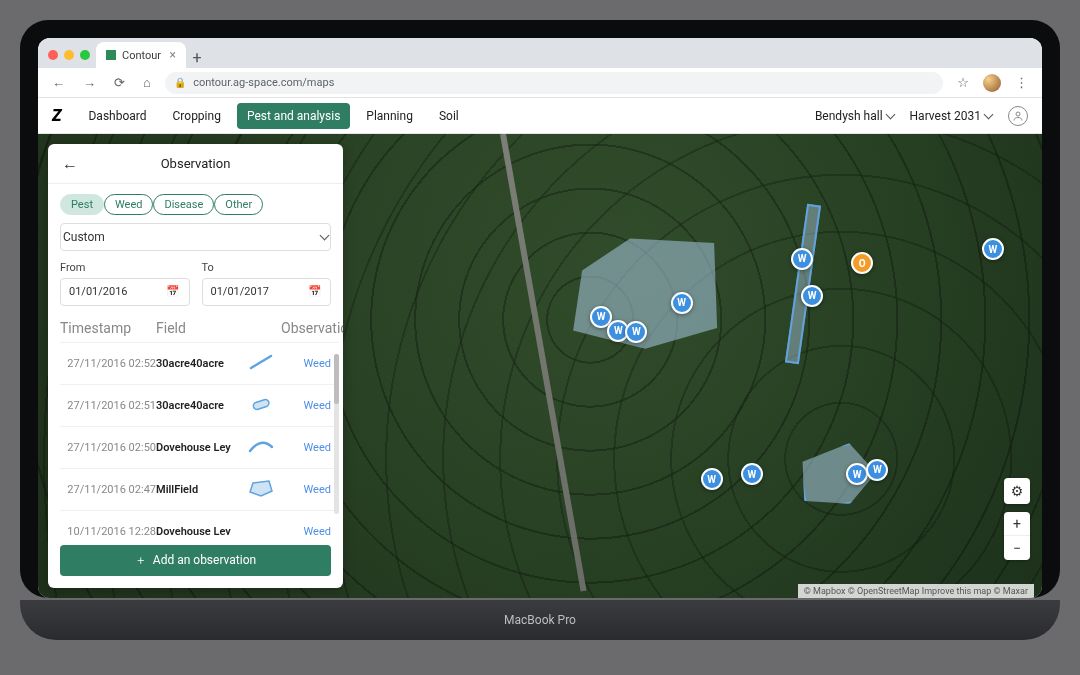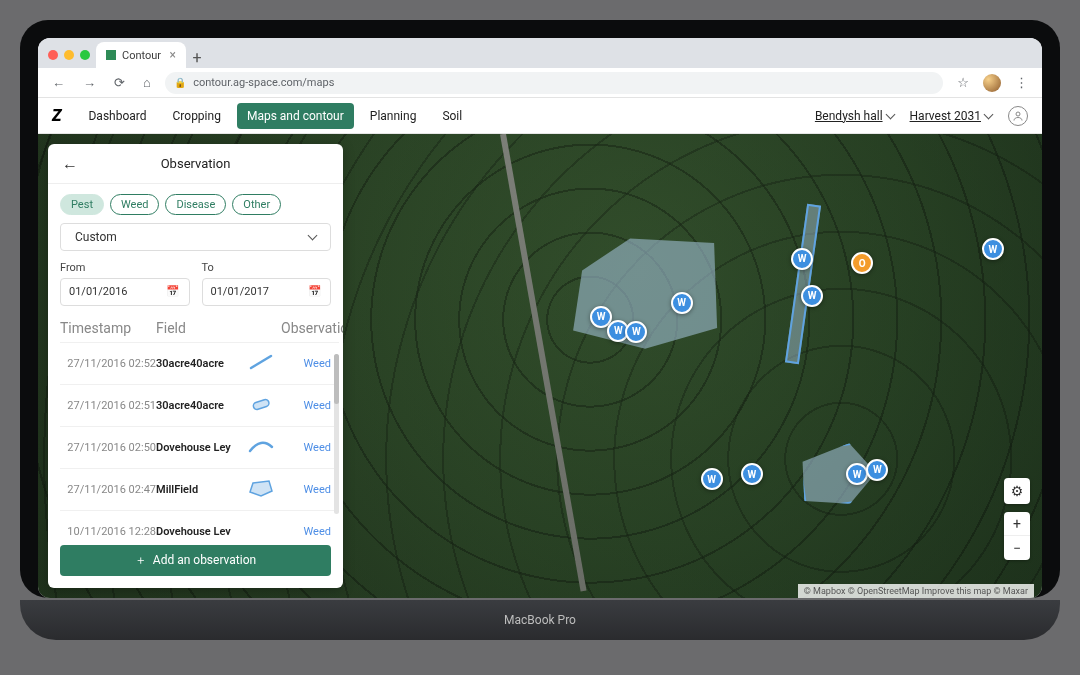--- a/index.html
+++ b/index.html
@@ -22,44 +22,44 @@
   .url { flex:1; background:#f1f3f4; border-radius:14px; height:22px; display:flex; align-items:center; padding:0 10px; font-size:11px; color:#5f6368; gap:6px;}
   .url .lock{font-size:10px;}
   .avatar{width:18px;height:18px;border-radius:50%; background:radial-gradient(circle at 30% 30%, #f7d08a, #8d5a2b);}
   
   .app-header { height:36px; background:#fff; border-bottom:1px solid #e6e6e6; display:flex; align-items:center; padding:0 14px; gap:18px;}
   .logo { font-weight:900; font-style:italic; font-size:16px; letter-spacing:-1px;}
   .nav { display:flex; gap:6px; }
   .nav-item { font-size:12px; color:#222; padding:6px 10px; border-radius:4px; cursor:pointer;}
   .nav-item.active { background:#2f7d62; color:#fff; }
   .header-right { margin-left:auto; display:flex; align-items:center; gap:16px; font-size:12px; color:#222;}
-  .header-right .sel{display:flex;align-items:center;gap:4px;cursor:pointer;text-decoration:underline;}
+  .header-right .sel{display:flex;align-items:center;gap:4px;cursor:pointer;}
   .user-circle{width:20px;height:20px;border-radius:50%; border:1.5px solid #888; display:flex;align-items:center;justify-content:center;}
   .user-circle svg{width:12px;height:12px;stroke:#888;fill:none;}
   
   .main { flex:1; position:relative; overflow:hidden; }
   .map-bg { position:absolute; inset:0; background:
      linear-gradient(115deg, rgba(40,60,30,0.2), rgba(20,40,20,0.4)),
      radial-gradient(circle at 60% 30%, #3b5a33 0%, #2f4a2a 40%, #253a22 70%, #1e301c 100%);
   }
   
   .map-bg::after{ content:""; position:absolute; inset:0; background:
     repeating-radial-gradient(circle at 55% 40%, transparent 0 42px, rgba(0,0,0,0.55) 42px 44px),
     repeating-radial-gradient(circle at 80% 70%, transparent 0 55px, rgba(0,0,0,0.45) 55px 57px);
     opacity:.5; mix-blend-mode:multiply;}
   .road { position:absolute; left:46%; top:0; bottom:0; width:6px; background:linear-gradient(#7c7f78,#6a6d66); transform:rotate(-10deg); transform-origin:top;}
   
   .panel { position:absolute; left:10px; top:10px; width:295px; background:#fff; border-radius:6px; box-shadow:0 2px 12px rgba(0,0,0,.25); display:flex; flex-direction:column; max-height:calc(100% - 20px);}
   .panel-head { display:flex; align-items:center; padding:10px 14px; border-bottom:1px solid #eee; position:relative;}
   .panel-head .back{font-size:16px;color:#333;cursor:pointer;}
   .panel-head .title{position:absolute; left:0;right:0; text-align:center; font-size:13px; color:#222; pointer-events:none;}
-  .chips { display:flex; gap:6px; padding:10px 12px 8px;}
+  .chips { display:flex; padding:10px 12px 8px;}
   .chip { font-size:11px; padding:3px 10px; border-radius:12px; border:1px solid #2f7d62; color:#2f7d62; cursor:pointer;}
   .chip.solid{ background:#cfe7de; border-color:#cfe7de; color:#2f7d62;}
-  .select { margin:0 12px 10px; border:1px solid #ddd; border-radius:4px; height:30px; display:flex; align-items:center; padding:0 14px; font-size:12px; color:#333; justify-content:space-between; cursor:pointer;}
+  .select { margin:0 12px 10px; border:1px solid #ddd; border-radius:4px; height:30px; display:flex; align-items:center; padding:0 2px; font-size:12px; color:#333; justify-content:space-between; cursor:pointer;}
   .dates { display:flex; gap:12px; padding:0 12px 8px;align-items:center;}
   .date-col{flex:1;}
   .date-col label{font-size:11px;color:#444; display:block; margin-bottom:4px;}
   .date-box{border:1px solid #ddd;border-radius:4px;height:28px;display:flex;align-items:center;padding:0 8px;font-size:11px;color:#333; justify-content:space-between;}
   .list { overflow-y:auto; flex:1; padding:0 4px 0 12px;}
   .list-head{display:flex; font-size:14px; color:#888; padding:6px 8px 6px 0;}
   .col-ts{width:96px;} .col-field{flex:1;} .col-sh{width:34px;} .col-ob{width:50px;text-align:right;}
   .row{display:flex; align-items:center; padding:10px 8px 10px 0; border-top:1px solid #f0f0f0; font-size:11px;}
   .row .col-ts{color:#888;text-align:right;}
   .row .col-field{color:#222; font-weight:600;}
@@ -117,21 +117,21 @@
         <span class="icn">☆</span>
         <div class="avatar"></div>
         <span class="icn">⋮</span>
       </div>
 
       <div class="app-header">
         <div class="logo">Z</div>
         <div class="nav" id="nav">
             <div class="nav-item">Dashboard</div>
             <div class="nav-item">Cropping</div>
-            <div class="nav-item active">Maps and contour</div>
+            <div class="nav-item active">Pest and analysis</div>
             <div class="nav-item">Planning</div>
             <div class="nav-item">Soil</div>
           </div>
         <div class="header-right">
           <div class="sel">
             <span>Bendysh hall</span>
             <span class="chevron"></span>
           </div>
           <div class="sel">
             <span>Harvest 2031</span>

